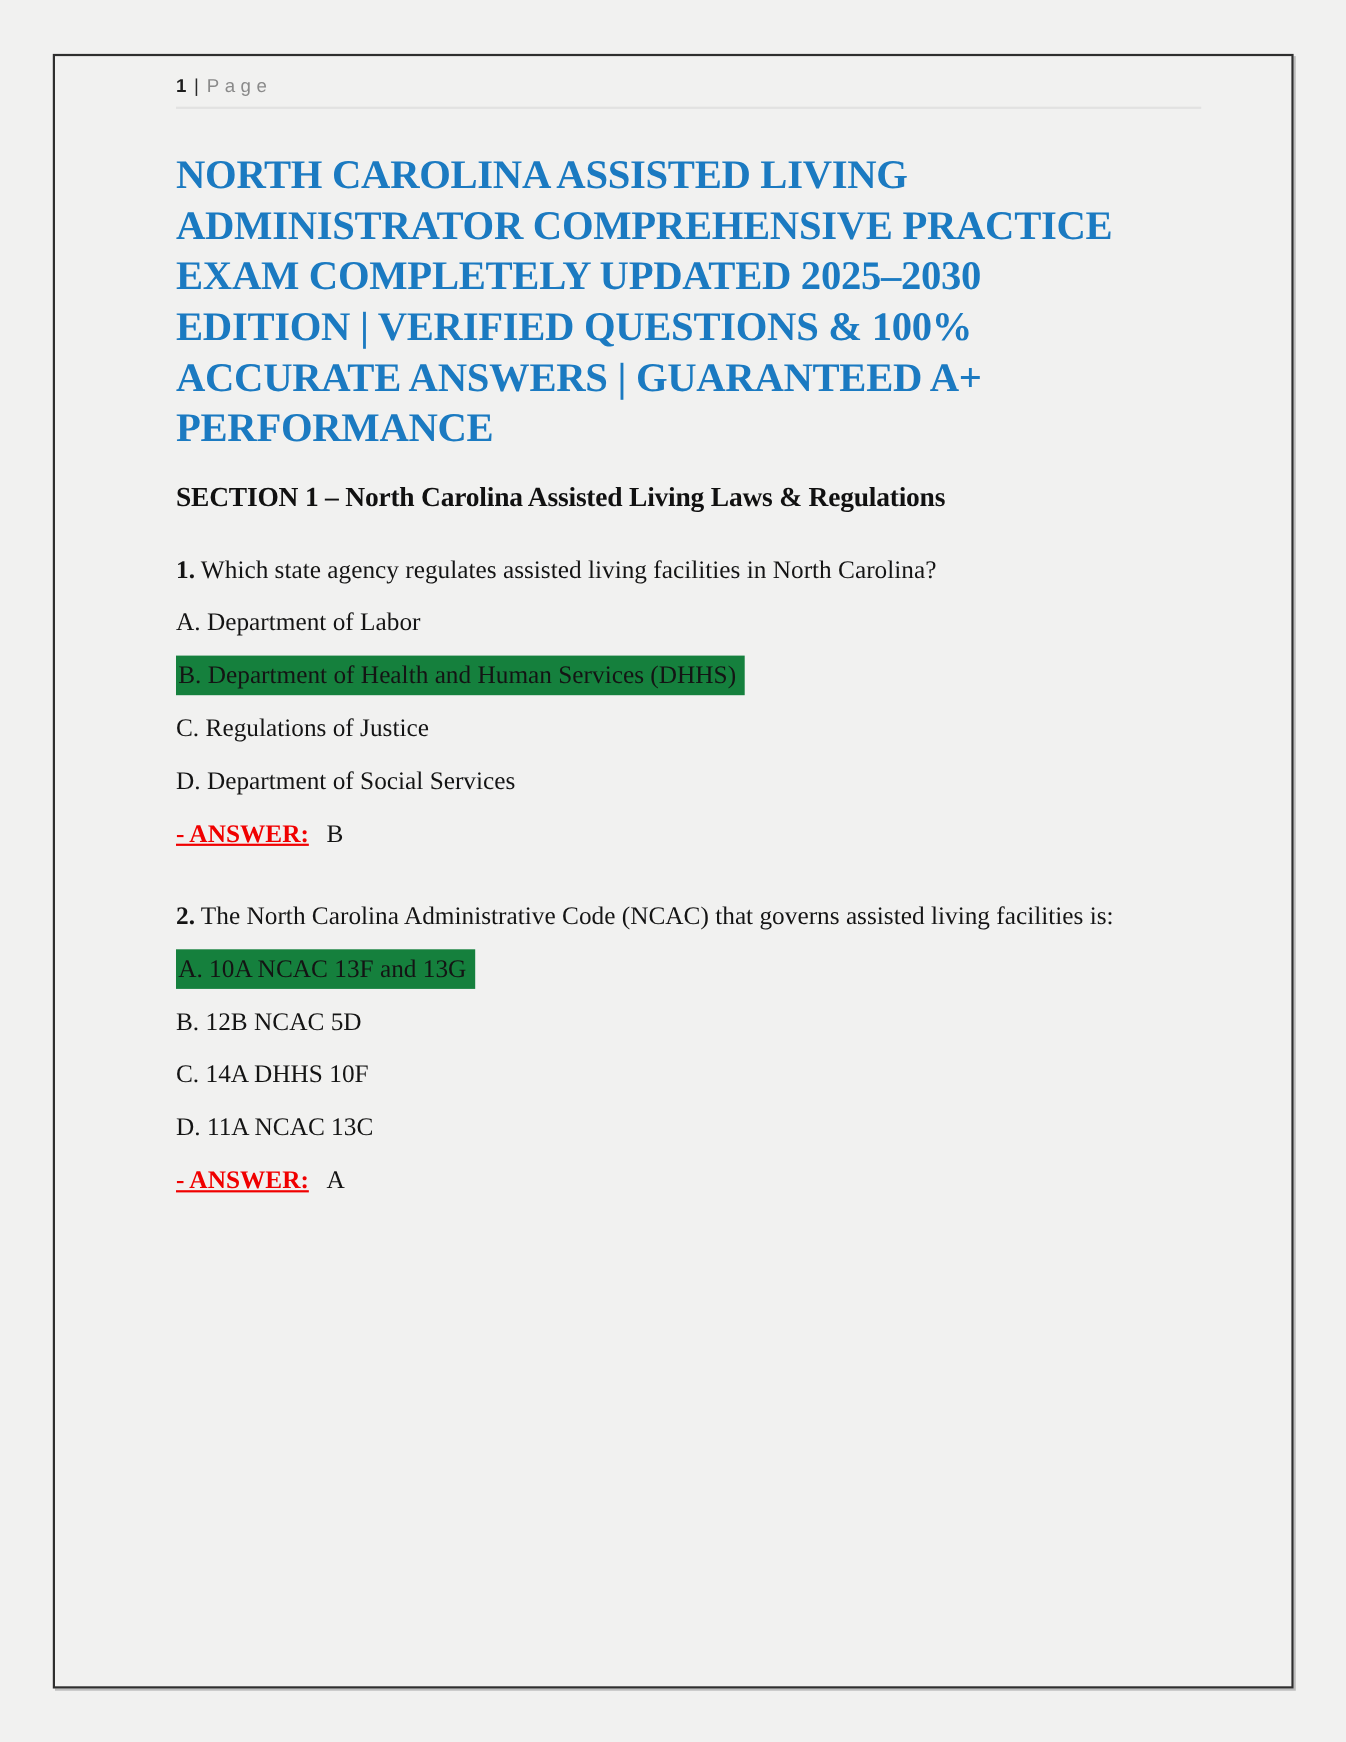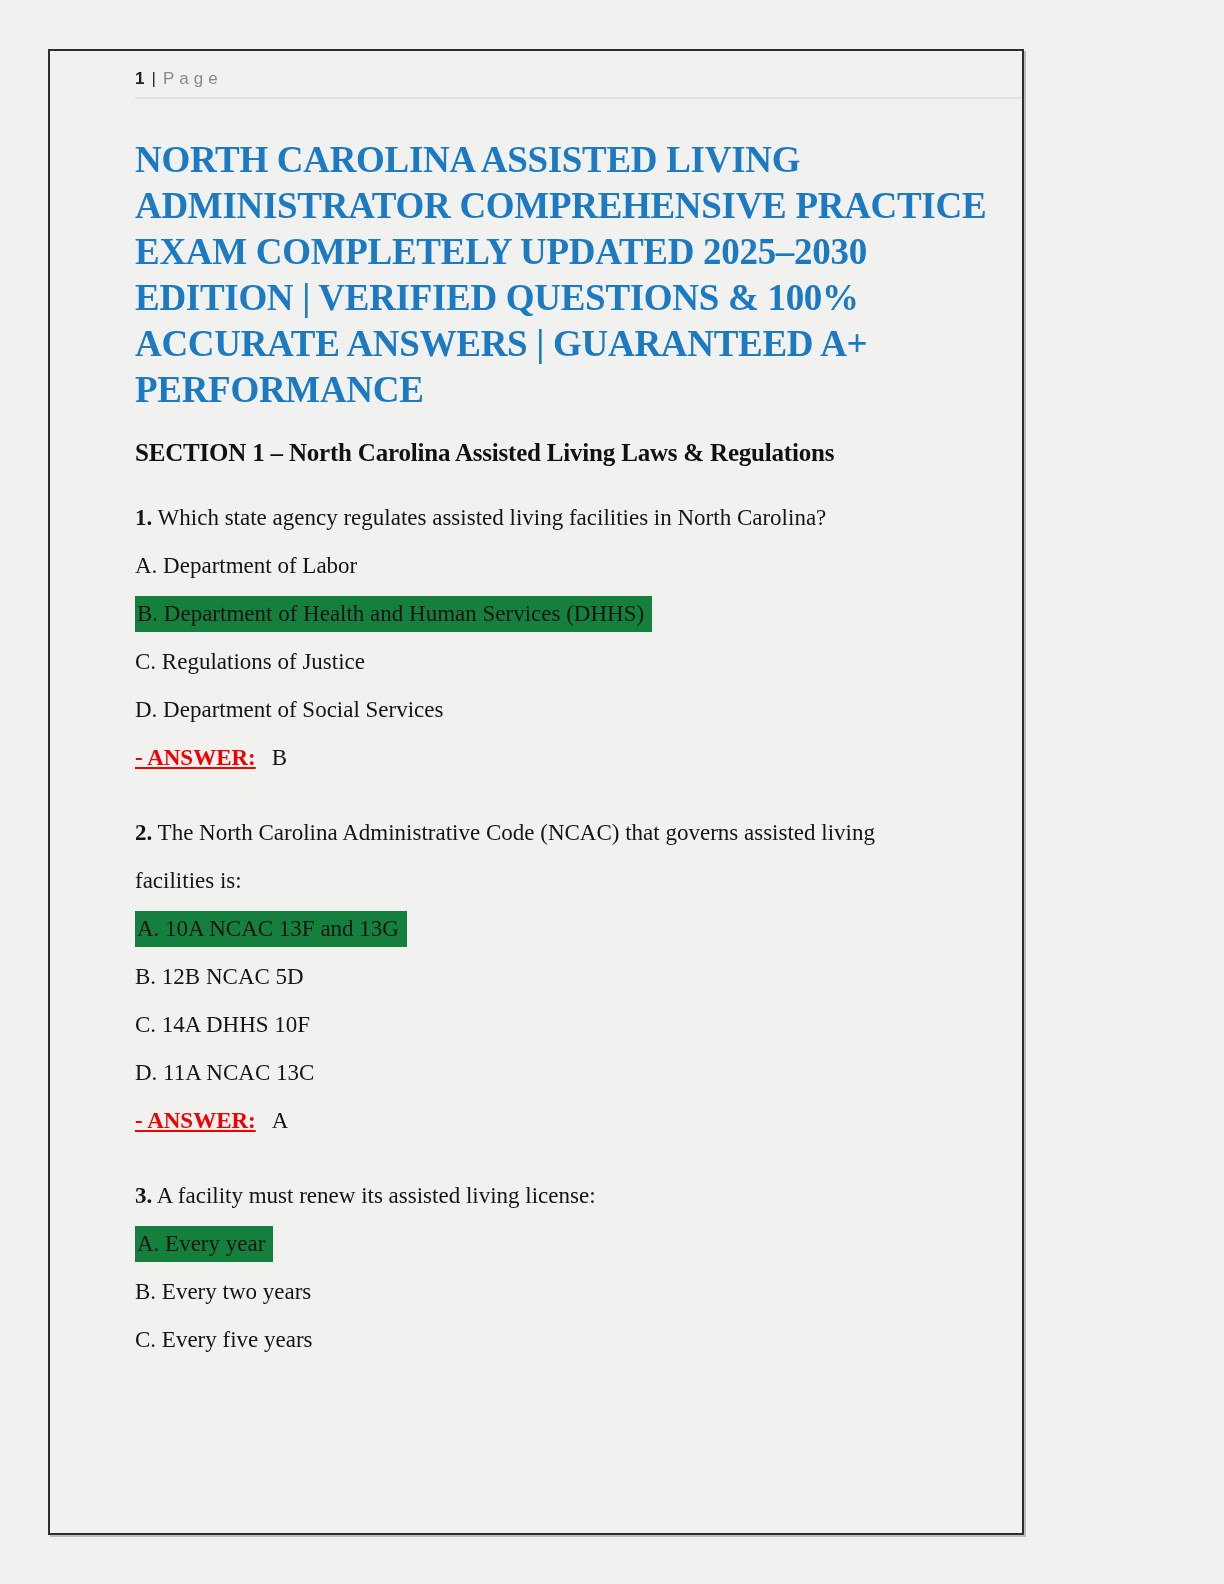--- a/index.html
+++ b/index.html
@@ -7,27 +7,27 @@
     padding: 0;
     background: #f1f1f0;
     width: 1224px;
     height: 1584px;
     font-family: "Liberation Serif", serif;
   }
   .page-frame {
     position: absolute;
     left: 48px;
     top: 49px;
-    width: 976px;
+    width: 1128px;
     height: 1486px;
     box-sizing: border-box;
     border: 2px solid #2e2e2e;
     box-shadow: 2px 2px 0 #bdbdbd;
     background: #f1f1f0;
-    padding: 15px 99px 0 85px;
+    padding: 15px 99px 0 110px;
     overflow: hidden;
   }
   
   .page-header {
     font-family: "Liberation Sans", sans-serif;
     font-size: 17px;
     color: #1d1d1d;
     letter-spacing: 1px;
     padding-top: 3px;
   }
@@ -110,20 +110,14 @@
 
   <div class="question">
     <p><span class="q-num">2.</span> <span>The North Carolina Administrative Code (NCAC) that governs assisted living facilities is:</span></p>
     <p><span class="hl">A. 10A NCAC 13F and 13G</span></p>
     <p><span>B. 12B NCAC 5D</span></p>
     <p><span>C. 14A DHHS 10F</span></p>
     <p><span>D. 11A NCAC 13C</span></p>
     <p><span class="answer-prefix">- ANSWER:</span><span class="answer-value">A</span></p>
   </div>
 
-  <div class="question">
-    <p><span class="q-num">3.</span> <span>A facility must renew its assisted living license:</span></p>
-    <p><span class="hl">A. Every year</span></p>
-    <p><span>B. Every two years</span></p>
-    <p><span>C. Every five years</span></p>
-  </div>
 
 </div>
 
 </body></html>

